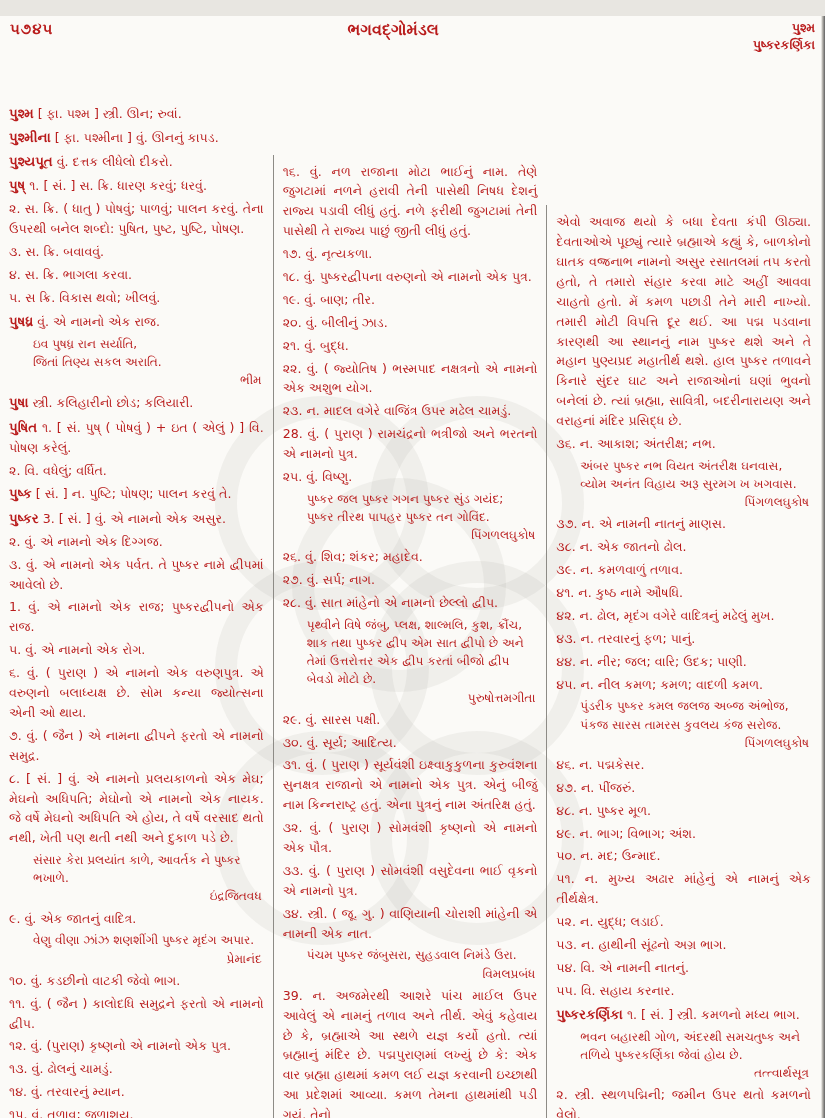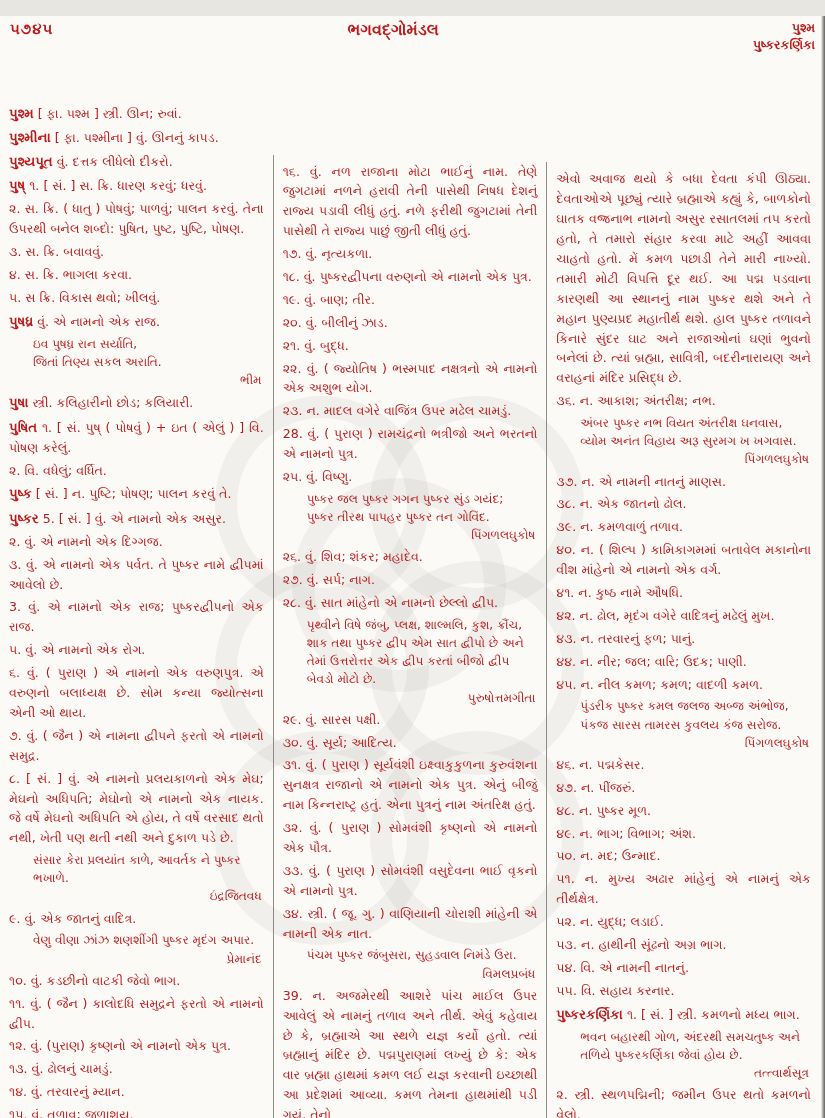--- a/index.html
+++ b/index.html
@@ -93,24 +93,24 @@
         <div class="entry"><span class="head">પુષધ્ર</span> <span>વું. એ નામનો એક રાજ.</span></div>
         <div class="verse">
           <div>ઇવ પુષધ્ર રાન સર્યાતિ,</div>
           <div>જિતાં તિણ્ય સકલ અરાતિ.</div>
           <div class="vsrc">ભીમ</div>
         </div>
         <div class="entry"><span class="head">પુષા</span> <span>સ્ત્રી. કલિહારીનો છોડ; કલિયારી.</span></div>
         <div class="entry"><span class="head">પુષિત</span> <span>૧. [ સં. પુષ્ ( પોષવું ) + ઇત ( એલું ) ] વિ. પોષણ કરેલું.</span></div>
         <div class="sense">૨. વિ. વધેલું; વર્ધિત.</div>
         <div class="entry"><span class="head">પુષ્ક</span> <span>[ સં. ] ન. પુષ્ટિ; પોષણ; પાલન કરવું તે.</span></div>
-        <div class="entry"><span class="head">પુષ્કર</span> <span>5. [ સં. ] વું. એ નામનો એક અસુર.</span></div>
+        <div class="entry"><span class="head">પુષ્કર</span> <span>3. [ સં. ] વું. એ નામનો એક અસુર.</span></div>
         <div class="sense">૨. વું. એ નામનો એક દિગ્ગજ.</div>
         <div class="sense">૩. વું. એ નામનો એક પર્વત. તે પુષ્કર નામે દ્વીપમાં આવેલો છે.</div>
-        <div class="sense">3. વું. એ નામનો એક રાજ; પુષ્કરદ્વીપનો એક રાજ.</div>
+        <div class="sense">1. વું. એ નામનો એક રાજ; પુષ્કરદ્વીપનો એક રાજ.</div>
         <div class="sense">૫. વું. એ નામનો એક રોગ.</div>
         <div class="sense">૬. વું. ( પુરાણ ) એ નામનો એક વરુણપુત્ર. એ વરુણનો બલાધ્યક્ષ છે. સોમ કન્યા જ્યોત્સના એની ઓ થાય.</div>
         <div class="sense">૭. વું. ( જૈન ) એ નામના દ્વીપને ફરતો એ નામનો સમુદ્ર.</div>
         <div class="sense">૮. [ સં. ] વું. એ નામનો પ્રલયકાળનો એક મેઘ; મેઘનો અધિપતિ; મેઘોનો એ નામનો એક નાયક. જે વર્ષે મેઘનો અધિપતિ એ હોય, તે વર્ષે વરસાદ થતો નથી, ખેતી પણ થતી નથી અને દુકાળ પડે છે.</div>
         <div class="verse">
           <div>સંસાર કેરા પ્રલયાંત કાળે, આવર્તક ને પુષ્કર ભખાળે.</div>
           <div class="vsrc">ઇંદ્રજિતવધ</div>
         </div>
         <div class="sense">૯. વું. એક જાતનું વાદિત્ર.</div>
         <div class="verse">
@@ -163,21 +163,20 @@
         <div class="sense">એવો અવાજ થયો કે બધા દેવતા કંપી ઊઠ્યા. દેવતાઓએ પૂછ્યું ત્યારે બ્રહ્માએ કહ્યું કે, બાળકોનો ઘાતક વજ્રનાભ નામનો અસુર રસાતલમાં તપ કરતો હતો, તે તમારો સંહાર કરવા માટે અહીં આવવા ચાહતો હતો. મેં કમળ પછાડી તેને મારી નાખ્યો. તમારી મોટી વિપત્તિ દૂર થઈ. આ પદ્મ પડવાના કારણથી આ સ્થાનનું નામ પુષ્કર થશે અને તે મહાન પુણ્યપ્રદ મહાતીર્થ થશે. હાલ પુષ્કર તળાવને કિનારે સુંદર ઘાટ અને રાજાઓનાં ઘણાં ભુવનો બનેલાં છે. ત્યાં બ્રહ્મા, સાવિત્રી, બદરીનારાયણ અને વરાહનાં મંદિર પ્રસિદ્ધ છે.</div>
         <div class="sense">૩૬. ન. આકાશ; અંતરીક્ષ; નભ.</div>
         <div class="verse">
           <div>અંબર પુષ્કર નભ વિયત અંતરીક્ષ ઘનવાસ,</div>
           <div>વ્યોમ અનંત વિહાય અરૂ સુરમગ ખ ખગવાસ.</div>
           <div class="vsrc">પિંગળલઘુકોષ</div>
         </div>
         <div class="sense">૩૭. ન. એ નામની નાતનું માણસ.</div>
         <div class="sense">૩૮. ન. એક જાતનો ઢોલ.</div>
         <div class="sense">૩૯. ન. કમળવાળું તળાવ.</div>
-        <div class="sense">૪૦. ન. ( શિલ્પ ) કામિકાગમમાં બતાવેલ મકાનોના વીશ માંહેનો એ નામનો એક વર્ગ.</div>
         <div class="sense">૪૧. ન. કુષ્ઠ નામે ઔષધિ.</div>
         <div class="sense">૪૨. ન. ઢોલ, મૃદંગ વગેરે વાદિત્રનું મઢેલું મુખ.</div>
         <div class="sense">૪૩. ન. તરવારનું ફળ; પાનું.</div>
         <div class="sense">૪૪. ન. નીર; જલ; વારિ; ઉદક; પાણી.</div>
         <div class="sense">૪૫. ન. નીલ કમળ; કમળ; વાદળી કમળ.</div>
         <div class="verse">
           <div>પુંડરીક પુષ્કર કમલ જલજ અબ્જ અંભોજ,</div>
           <div>પંકજ સારસ તામરસ કુવલય કંજ સરોજ.</div>
           <div class="vsrc">પિંગળલઘુકોષ</div>
         </div>

